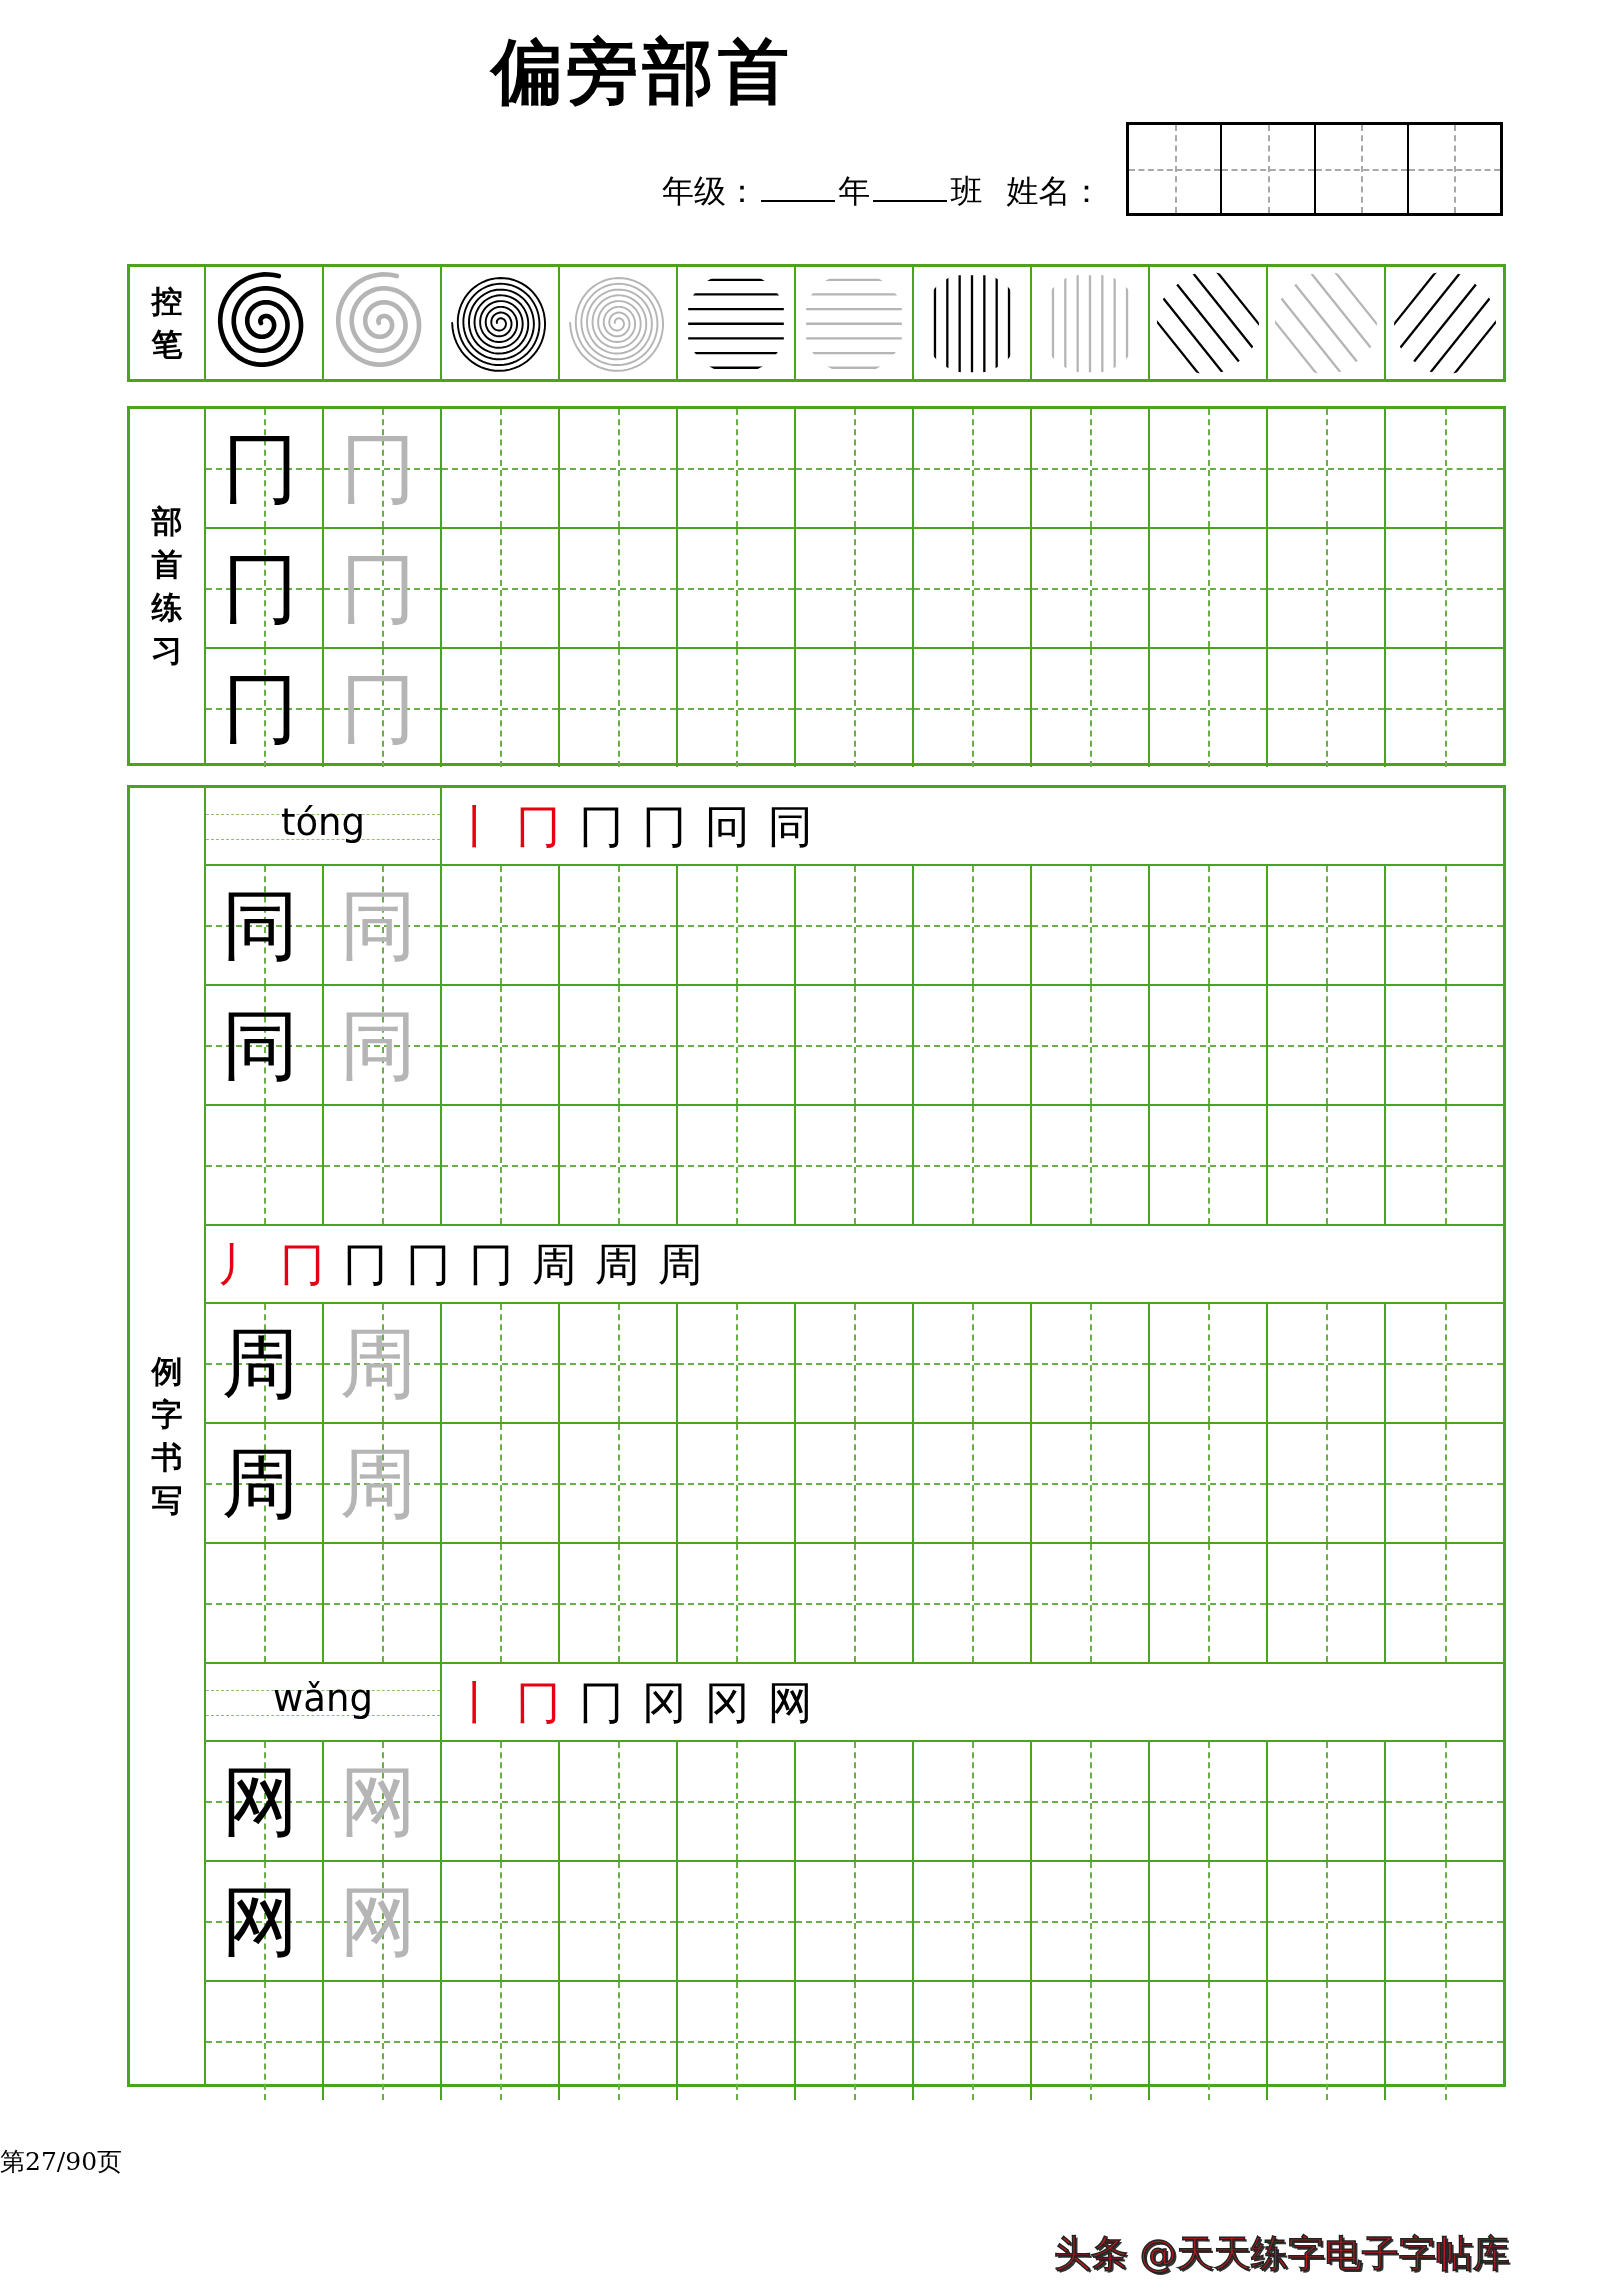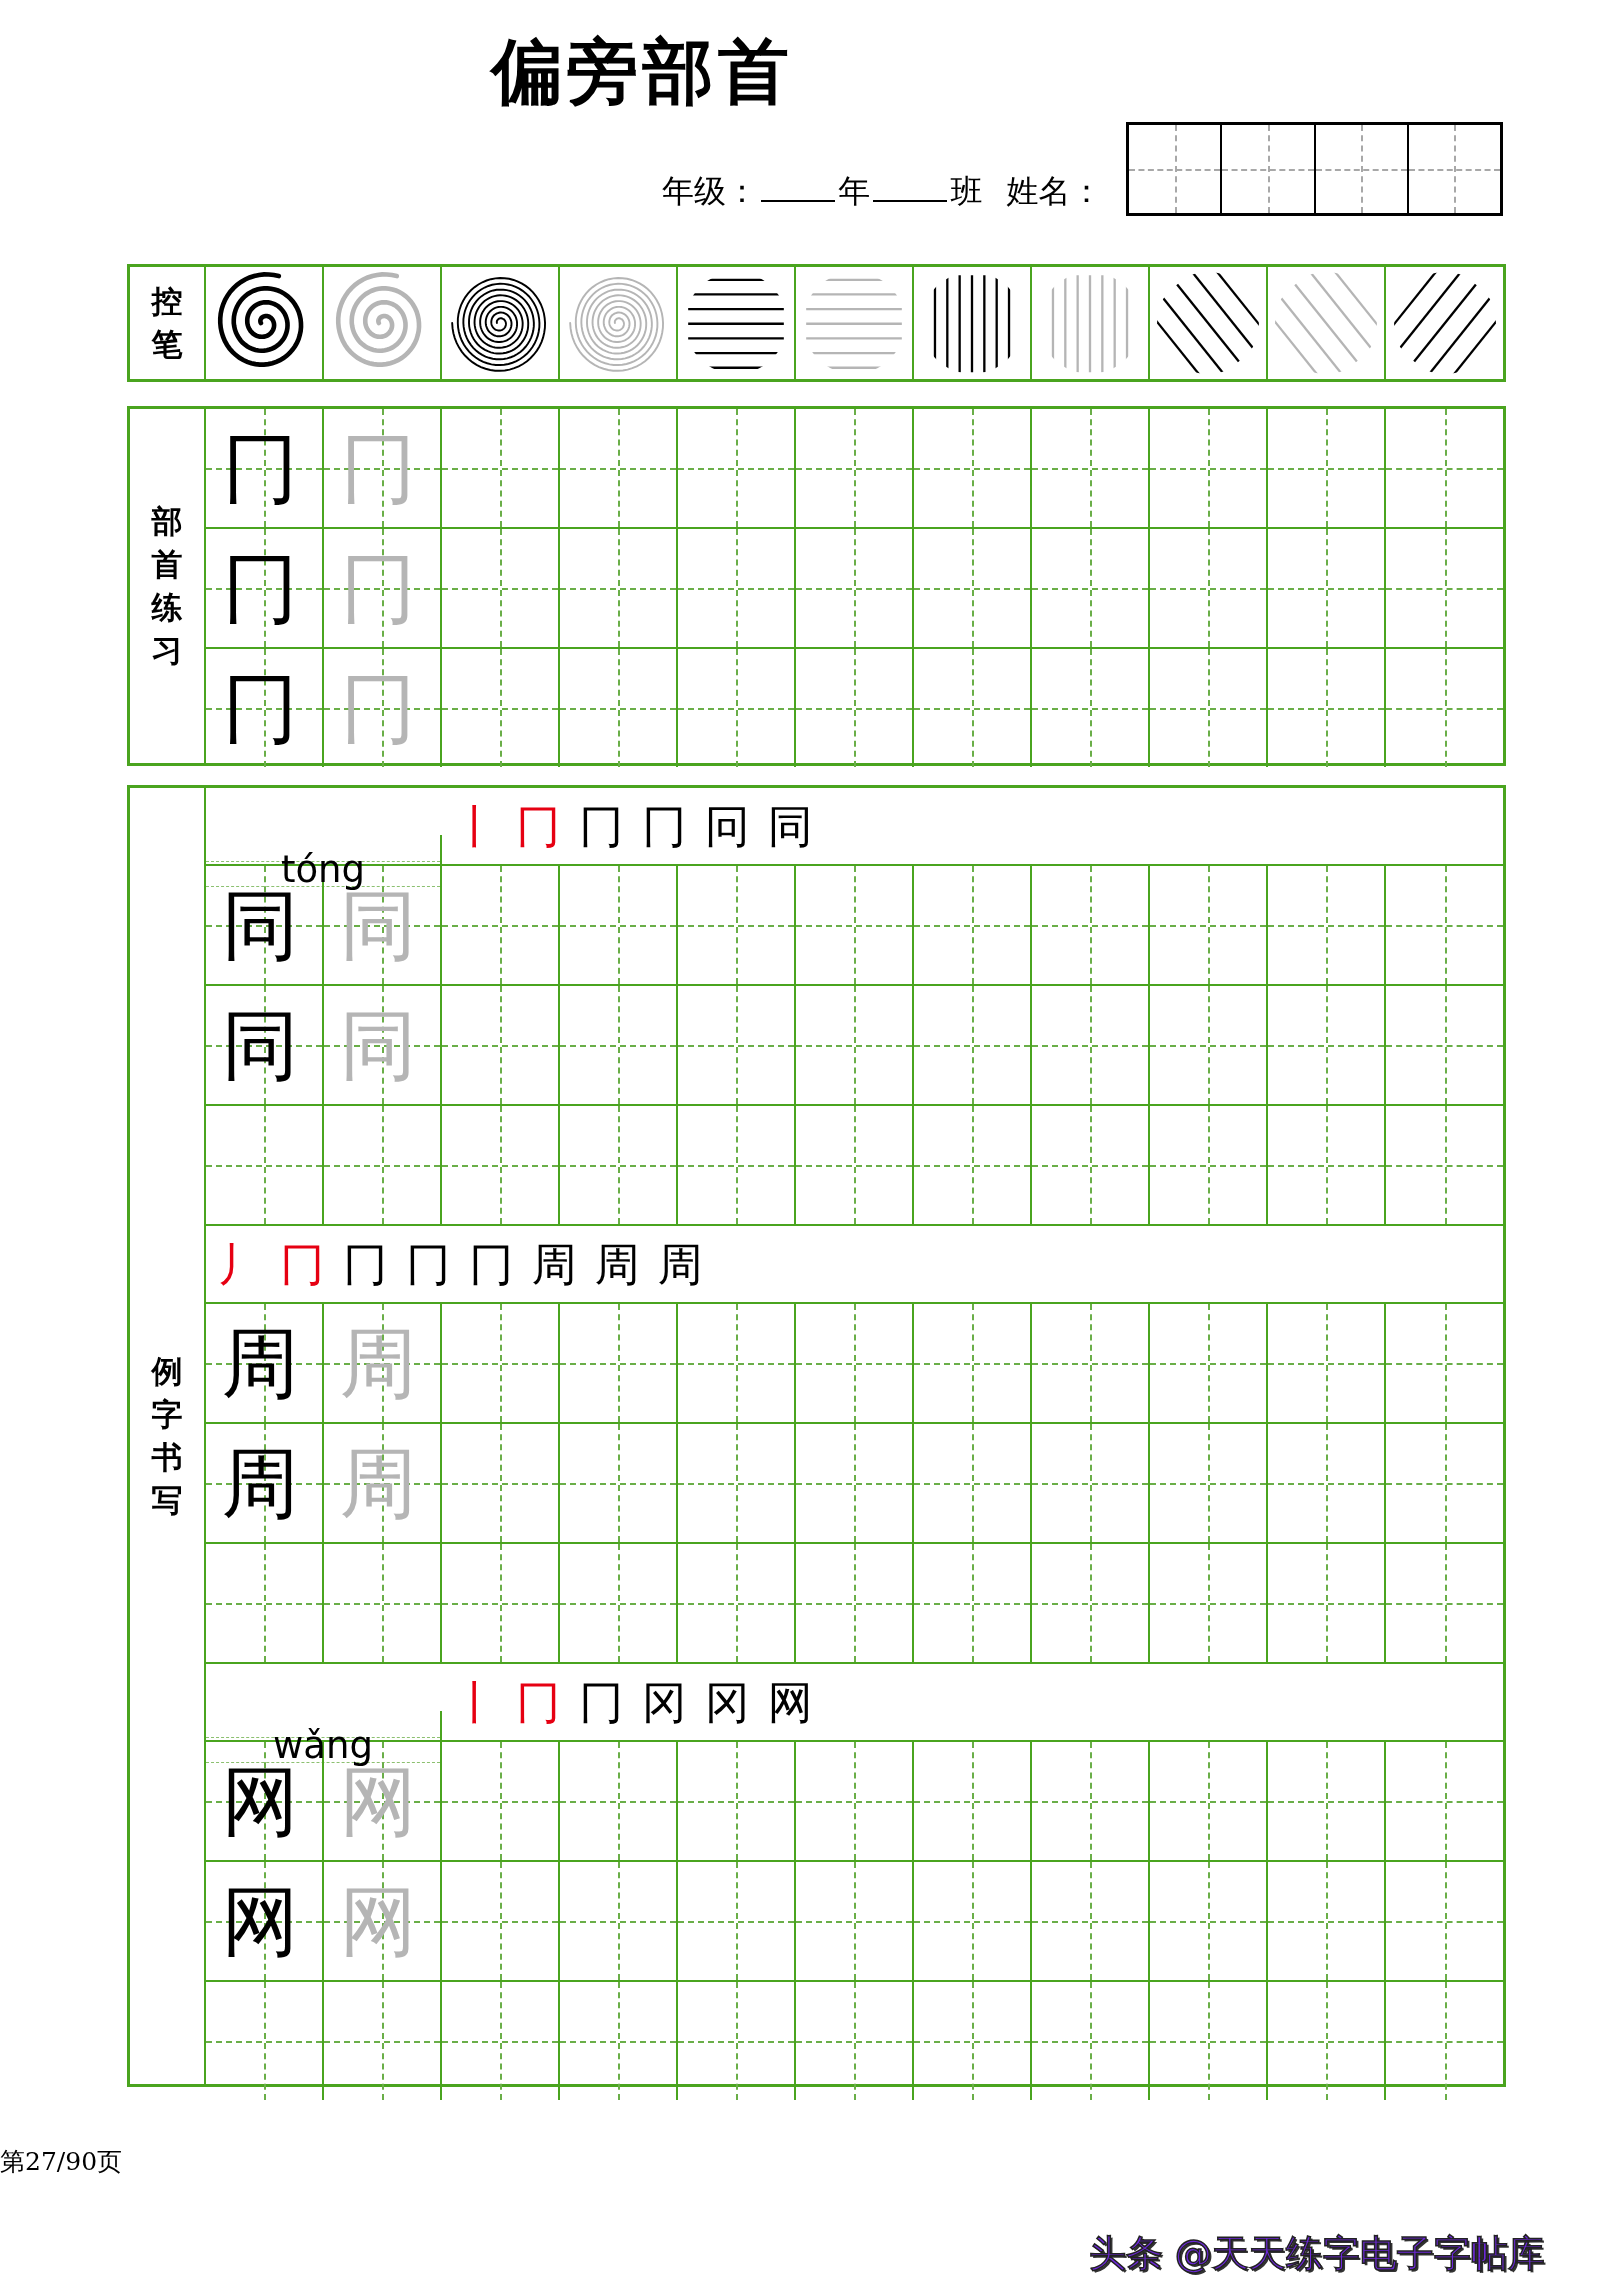--- a/index.html
+++ b/index.html
@@ -32,34 +32,34 @@
   .cell { width:118px; height:118px; box-sizing:border-box; border-right:2.3px solid #4aa41f; position:relative; flex:none; }
   .cell:last-child { border-right:none; flex:1; }
   .cell::before { content:""; position:absolute; left:50%; top:0; bottom:0; border-left:2.3px dashed #6aae48; }
   .cell::after { content:""; position:absolute; top:50%; left:0; right:0; border-top:2.3px dashed #6aae48; }
   .ch { position:absolute; left:0; right:0; top:0; bottom:0; display:flex; align-items:center; justify-content:center;
         font-size:77px; line-height:1; z-index:2; font-family:"DejaVu Serif", serif; padding-right:7.7px; }
   .ch.dark { color:#000; }
   .ch.trace { color:#b5b5b5; }
 
   .pinyin-row { position:relative; height:78px; border-bottom:2.3px solid #4aa41f; box-sizing:border-box; display:flex; }
-  .pinyin-cell { width:236px; height:100%; border-right:2.3px solid #4aa41f; box-sizing:border-box; position:relative; flex:none;margin-top:47px; }
+  .pinyin-cell { width:236px; height:100%; border-right:2.3px solid #4aa41f; box-sizing:border-box; position:relative; flex:none; }
   .pinyin-cell .dl1, .pinyin-cell .dl2 { position:absolute; left:0; right:0; border-top:1.5px dashed #8cc070; }
   .pinyin-cell .dl1 { top:25.5px; }
   .pinyin-cell .dl2 { top:51px; }
   .pinyin-text { position:absolute; left:0; right:0; top:7.7px; text-align:center; font-size:37px; line-height:54px;
                  font-family:"DejaVu Sans", sans-serif; z-index:2; }
   .strokes { flex:1; display:flex; align-items:center; padding-left:10.8px; }
   .stroke { width:63px; font-size:45px; line-height:1; text-align:left; font-family:"DejaVu Serif", serif; }
   .stroke.red { color:#e60012; }
   .stroke .r { color:#e60012; }
 
   .footer { left:0; width:1623px; top:2146px; text-align:left; font-size:25px; line-height:31px; }
-  .watermark { left:1089px; top:2229px; font-size:37px; line-height:49px; font-family:"DejaVu Sans", sans-serif;
-               color:#6d28d9; -webkit-text-stroke:1.5px #222; text-shadow:2.3px 2.3px 0 #333; white-space:nowrap; }
+  .watermark { left:1054px; top:2229px; font-size:37px; line-height:49px; font-family:"DejaVu Sans", sans-serif;
+               color:#b91c1c; -webkit-text-stroke:1.5px #222; text-shadow:2.3px 2.3px 0 #333; white-space:nowrap; }
 </style>
 </head>
 <body>
 
 <div class="abs title">偏旁部首</div>
 
 <div class="abs name-line">
   <span>年级：</span><span class="blank"></span><span>年</span><span class="blank"></span><span>班</span>
   <span style="display:inline-block;width:14px"></span><span>姓名：</span>
 </div>

